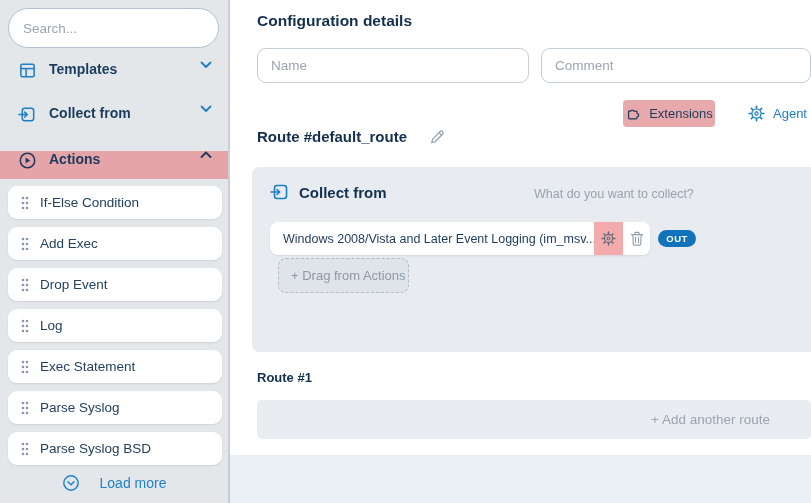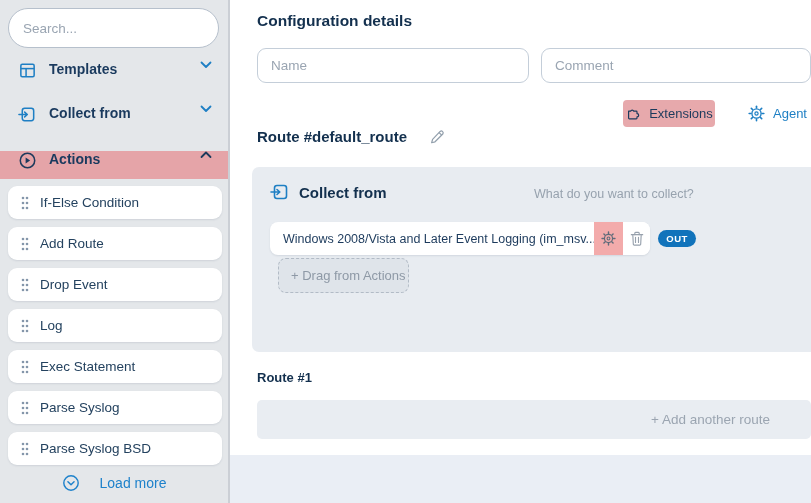--- a/index.html
+++ b/index.html
@@ -159,21 +159,21 @@
       <span>
           <svg width="10" height="16" viewBox="0 0 10 16" fill="#8496aa">
             <circle cx="3" cy="3" r="1.3"></circle>
             <circle cx="7" cy="3" r="1.3"></circle>
             <circle cx="3" cy="8" r="1.3"></circle>
             <circle cx="7" cy="8" r="1.3"></circle>
             <circle cx="3" cy="13" r="1.3"></circle>
             <circle cx="7" cy="13" r="1.3"></circle>
           </svg>
         </span>
-      <span class="txt">Add Route</span>
+      <span class="txt">Add Exec</span>
     </div>
     <div class="card">
       <span>
           <svg width="10" height="16" viewBox="0 0 10 16" fill="#8496aa">
             <circle cx="3" cy="3" r="1.3"></circle>
             <circle cx="7" cy="3" r="1.3"></circle>
             <circle cx="3" cy="8" r="1.3"></circle>
             <circle cx="7" cy="8" r="1.3"></circle>
             <circle cx="3" cy="13" r="1.3"></circle>
             <circle cx="7" cy="13" r="1.3"></circle>

